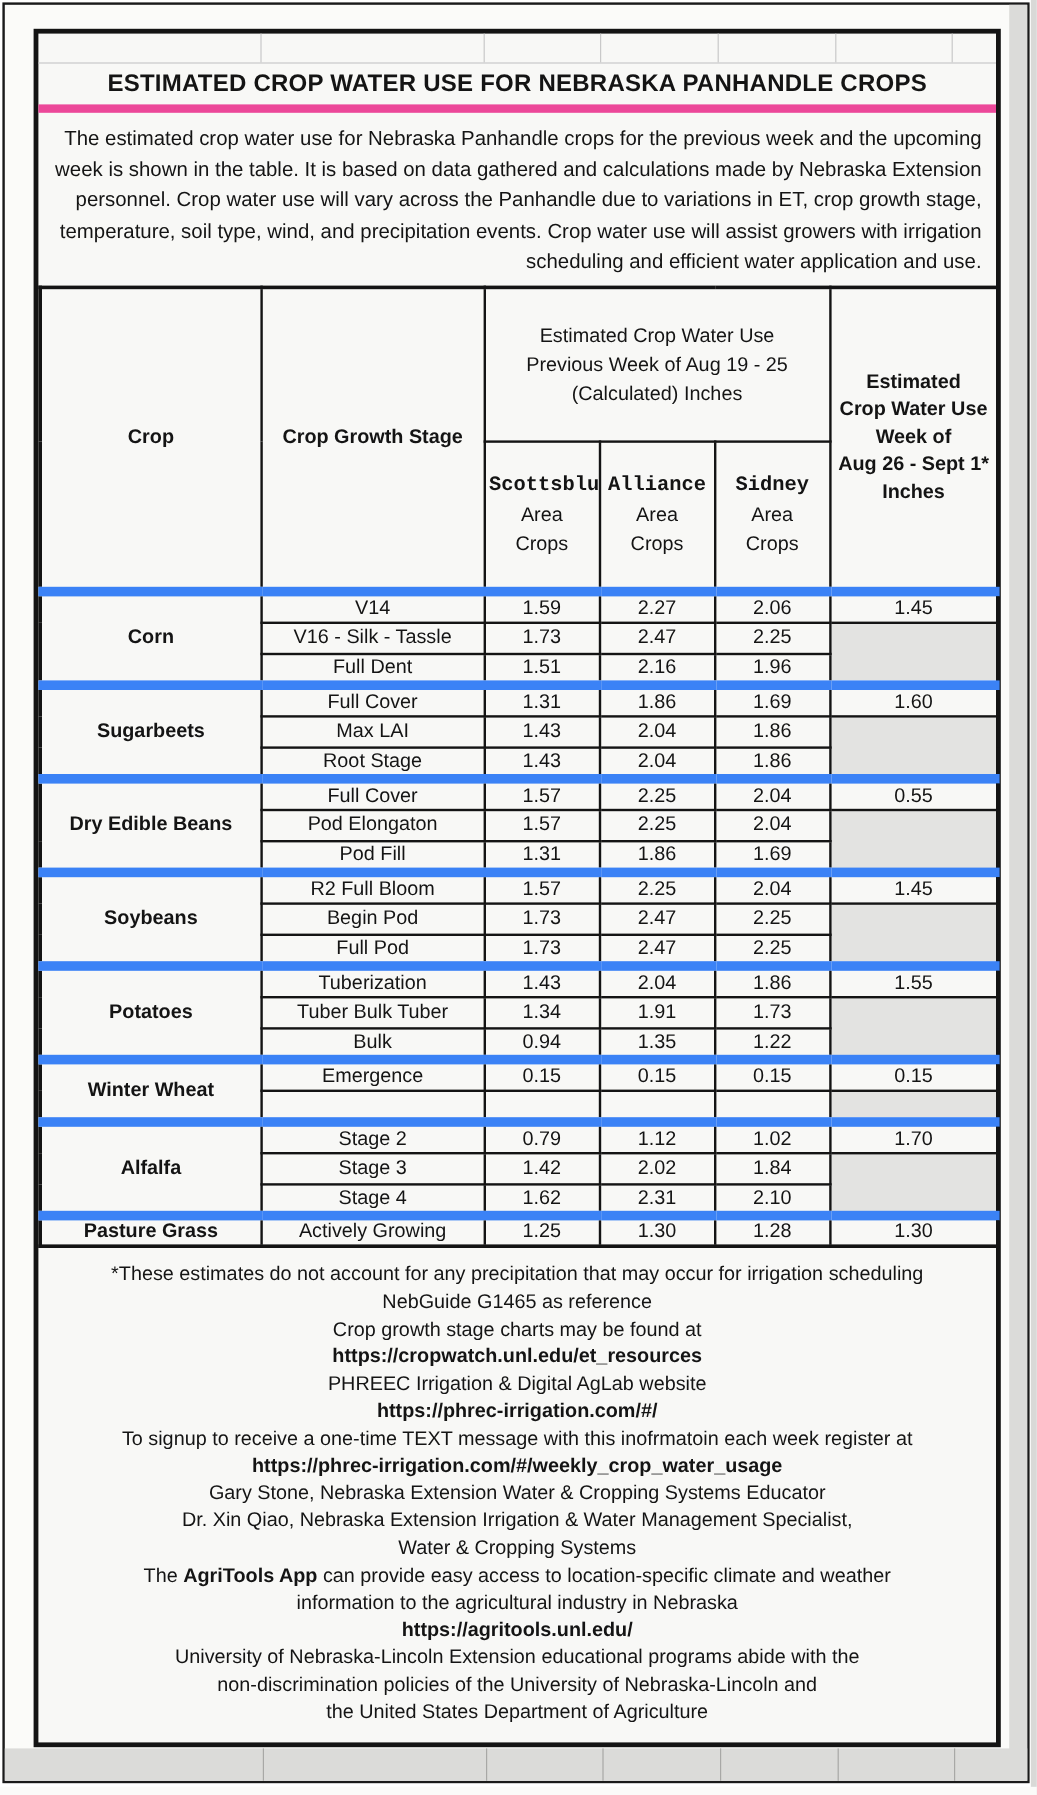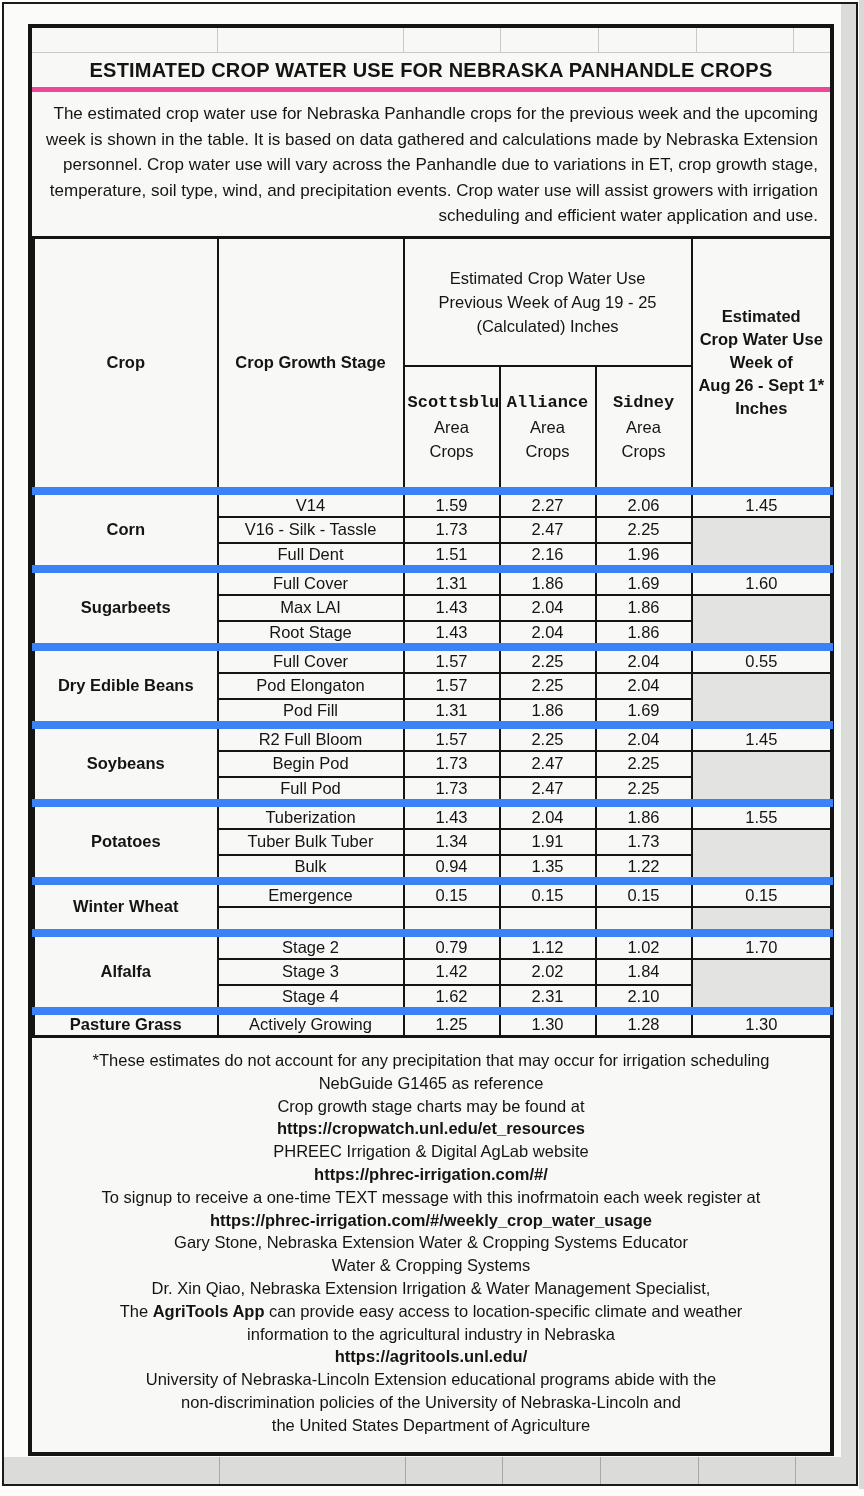--- a/index.html
+++ b/index.html
@@ -21,21 +21,21 @@
   .gutter-bottom .tick { position:absolute; top:0; width:1px; height:100%; background:#a8a8a6; }
 
   .frame {
     position:absolute; left:24px; top:20px; width:798px; height:1424px;
     border:4px solid #141414; background:#f8f8f6;
   }
   .topstrip { position:relative; height:24px; border-bottom:1px solid #c9c9c9; }
   .topstrip .tick { position:absolute; top:0; width:1px; height:100%; background:#c9c9c9; }
   .titlerow {
     height:34px; display:flex; align-items:center; justify-content:center;
-    border-bottom:5px solid #ec4899;
+    border-bottom:7px solid #ec4899;
   }
   .titlerow span { font-weight:bold; font-size:20px; letter-spacing:0.2px; }
   .intro {
     padding:9px 12px 7px 12px; text-align:right;
     font-size:17px; line-height:25.5px;
   }
 
   table.cwu {
     table-layout:fixed; border-collapse:collapse; width:798px;
     border:3px solid #141414; margin:0;
@@ -296,22 +296,22 @@
     <div class="notes">
         <div class="note-line"><span>*These estimates do not account for any precipitation that may occur for irrigation scheduling</span></div>
         <div class="note-line"><span>NebGuide G1465 as reference</span></div>
         <div class="note-line"><span>Crop growth stage charts may be found at</span></div>
         <div class="note-line"><span class="b">https://cropwatch.unl.edu/et_resources</span></div>
         <div class="note-line"><span>PHREEC Irrigation &amp; Digital AgLab website</span></div>
         <div class="note-line"><span class="b">https://phrec-irrigation.com/#/</span></div>
         <div class="note-line"><span>To signup to receive a one-time TEXT message with this inofrmatoin each week register at</span></div>
         <div class="note-line"><span class="b">https://phrec-irrigation.com/#/weekly_crop_water_usage</span></div>
         <div class="note-line"><span>Gary Stone, Nebraska Extension Water &amp; Cropping Systems Educator</span></div>
+        <div class="note-line"><span>Dr. Xin Qiao, Nebraska Extension Irrigation &amp; Water Management Specialist,</span></div>
         <div class="note-line"><span>Water &amp; Cropping Systems</span></div>
-        <div class="note-line"><span>Dr. Xin Qiao, Nebraska Extension Irrigation &amp; Water Management Specialist,</span></div>
         <div class="note-line"><span>The </span><span class="b">AgriTools App</span><span> can provide easy access to location-specific climate and weather</span></div>
         <div class="note-line"><span>information to the agricultural industry in Nebraska</span></div>
         <div class="note-line"><span class="b">https://agritools.unl.edu/</span></div>
         <div class="note-line"><span>University of Nebraska-Lincoln Extension educational programs abide with the</span></div>
         <div class="note-line"><span>non-discrimination policies of the University of Nebraska-Lincoln and</span></div>
         <div class="note-line"><span>the United States Department of Agriculture</span></div>
       </div>
   </div>
 </div>
 

